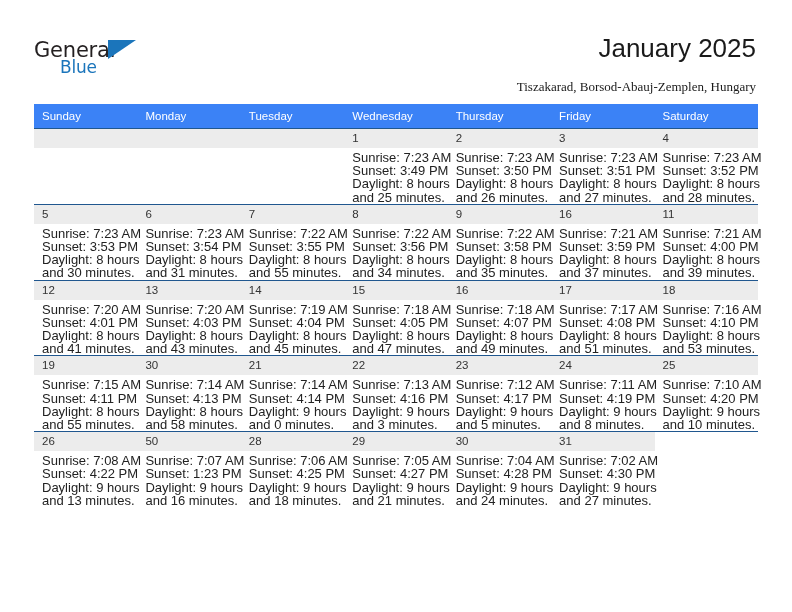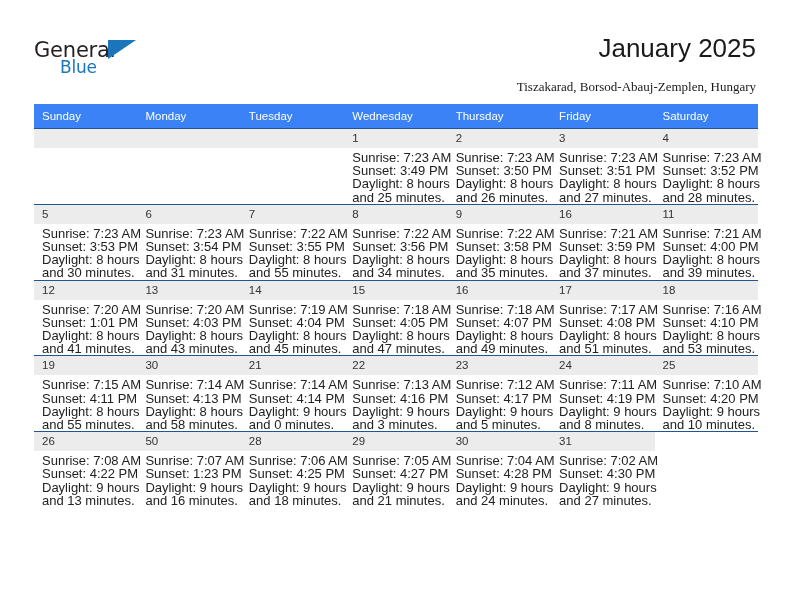--- a/index.html
+++ b/index.html
@@ -276,21 +276,21 @@
               <div>Daylight: 8 hours</div>
               <div>and 39 minutes.</div>
             </div>
           </td>
         </tr>
         <tr>
           <td>
             <span class="daynum">12</span>
             <div class="info">
               <div>Sunrise: 7:20 AM</div>
-              <div>Sunset: 1:01 PM</div>
+              <div>Sunset: 4:01 PM</div>
               <div>Daylight: 8 hours</div>
               <div>and 41 minutes.</div>
             </div>
           </td>
           <td>
             <span class="daynum">13</span>
             <div class="info">
               <div>Sunrise: 7:20 AM</div>
               <div>Sunset: 4:03 PM</div>
               <div>Daylight: 8 hours</div>

